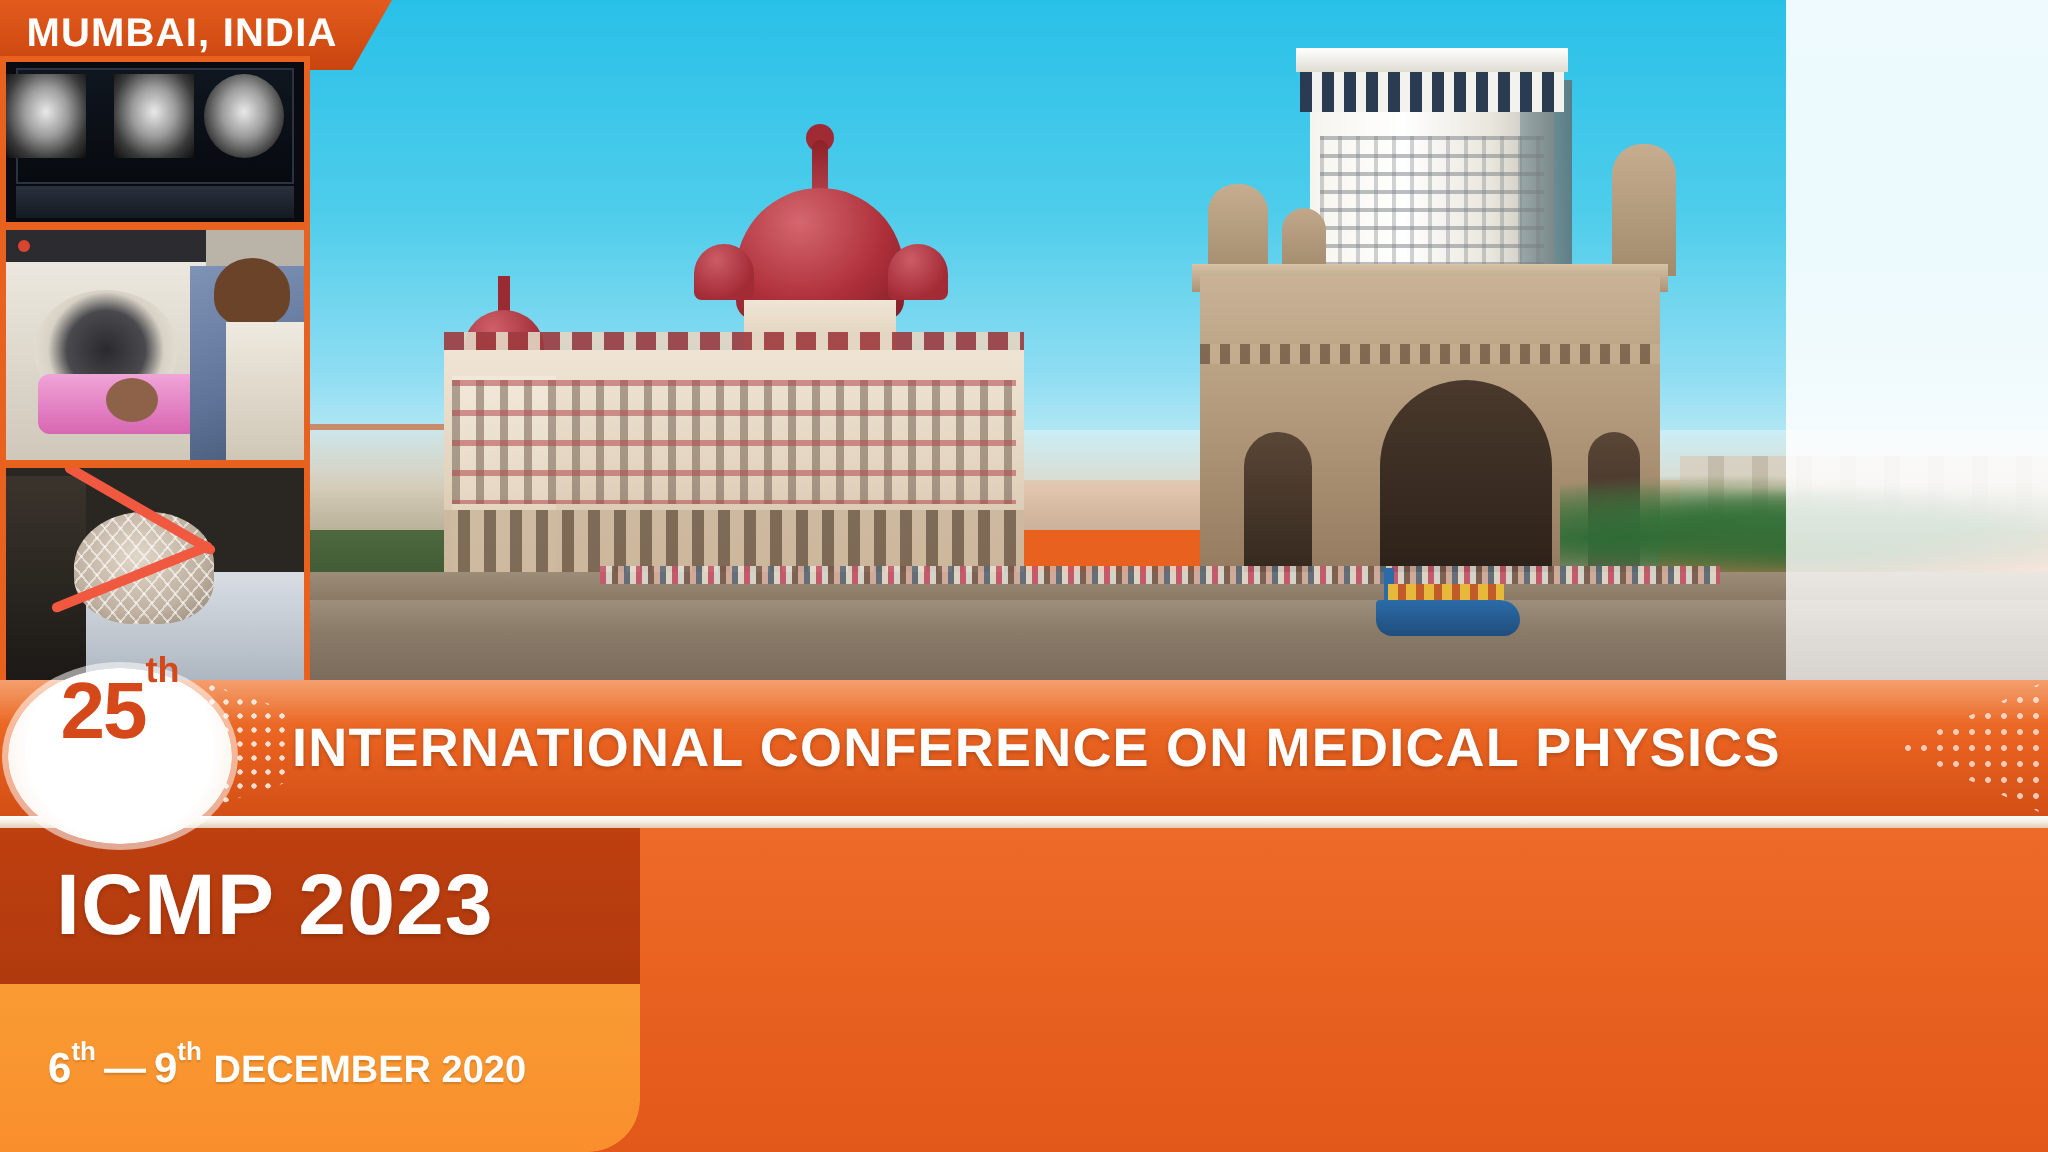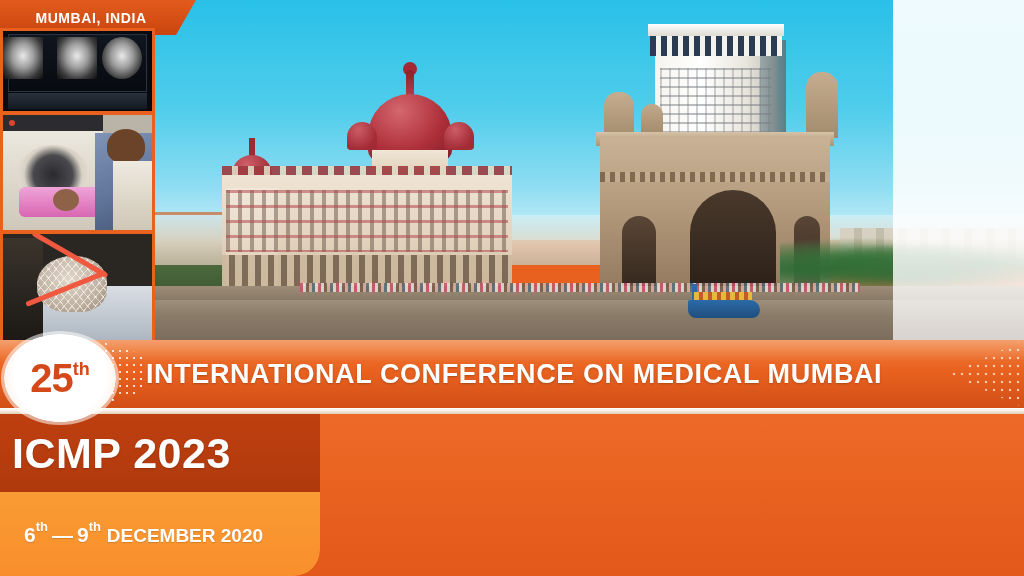--- a/index.html
+++ b/index.html
@@ -226,21 +226,21 @@
   }
 
   
   .mumbai-tag {
     position: absolute; left: 0; top: 0; width: 196px; height: 35px;
     background: linear-gradient(180deg,#E35B1C 0%, #C9440F 100%);
     clip-path: polygon(0 0, 196px 0, 176px 100%, 0 100%);
     display: flex; align-items: center; justify-content: center;
   }
   .mumbai-tag span {
-    color: #fff; font-weight: bold; font-size: 14px; letter-spacing: .6px;
+    color: #fff; font-weight: bold; font-size: 20px; letter-spacing: .6px;
     padding-right: 14px;
   }
 
   
   .strip {
     position: absolute; left: 0; top: 28px; width: 155px; height: 312px;
     background: #E8611F;
     padding: 3px 3px 0 3px;
   }
   .ph { position: relative; width: 149px; overflow: hidden; margin-bottom: 4px; }
@@ -369,21 +369,21 @@
   .banner-sep {
     position: absolute; left: 0; top: 408px; width: 1024px; height: 6px;
     background: linear-gradient(180deg,#FFFFFF 0%, #F4EADD 55%, #E0CDB4 100%);
   }
   
   .badge25 {
     position: absolute; left: 4px; top: 334px; width: 112px; height: 88px;
     border-radius: 50%;
     background: radial-gradient(circle at 50% 45%, #FFFFFF 62%, #F6E7D8 100%);
     box-shadow: 0 0 0 3px rgba(255,255,255,.55);
-    display: flex; align-items: center; justify-content: center;
+    display: flex; justify-content: center;
     z-index: 5;
   }
   .badge25 .num {
     font-size: 40px; font-weight: bold; color: #D4481A; letter-spacing: -1px;
   }
   .badge25 .sup {
     font-size: 18px; font-weight: bold; color: #D4481A;
     vertical-align: super; position: relative; top: -9px; left: 0px;
   }
   .badge-dots {
@@ -402,21 +402,21 @@
     position: absolute; left: 0; top: 0; width: 320px; height: 162px;
     border-bottom-right-radius: 26px; overflow: hidden;
   }
   .lp-top {
     position: absolute; left: 0; top: 0; width: 320px; height: 78px;
     background: linear-gradient(180deg,#BE3F10 0%, #B03A0D 100%);
     display: flex; align-items: center;
   }
   .lp-title {
     color: #fff; font-weight: bold; font-size: 43px; letter-spacing: .5px;
-    padding-left: 12px; text-shadow: 0 1px 2px rgba(0,0,0,.2);
+    padding-left: 28px; text-shadow: 0 1px 2px rgba(0,0,0,.2);
   }
   .lp-bot {
     position: absolute; left: 0; top: 78px; width: 320px; height: 84px;
     background: linear-gradient(180deg,#F99B33 0%, #F98F2C 100%);
     display: flex; align-items: center;
     border-bottom-right-radius: 26px;
   }
   .lp-date {
     color: #fff; font-weight: bold; font-size: 21px; padding-left: 24px;
     text-shadow: 0 1px 1px rgba(0,0,0,.15);
@@ -519,21 +519,21 @@
     
     
 
     
     
   </div>
 
   <div class="banner">
     <div class="banner-gloss"></div>
     <div class="banner-dots"></div>
-    <div class="banner-title">INTERNATIONAL CONFERENCE ON MEDICAL MUMBAI</div>
+    <div class="banner-title">INTERNATIONAL CONFERENCE ON MEDICAL PHYSICS</div>
   </div>
   <div class="badge-dots"></div>
   <div class="badge25">
     <span class="num">25</span>
       <span class="sup">th</span>
   </div>
   <div class="banner-sep"></div>
 
   <div class="bottom">
 

